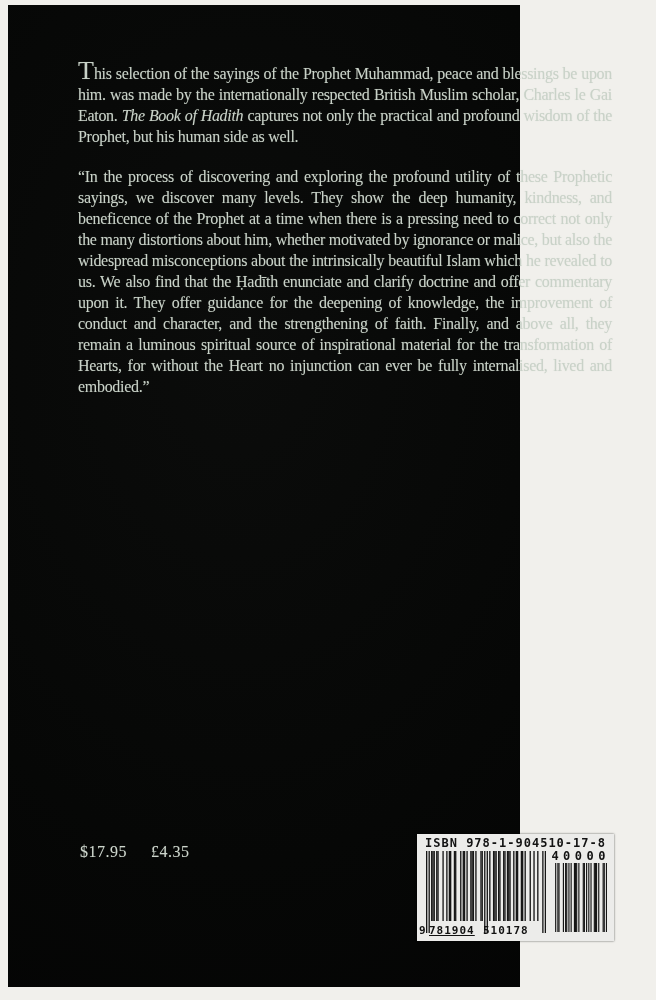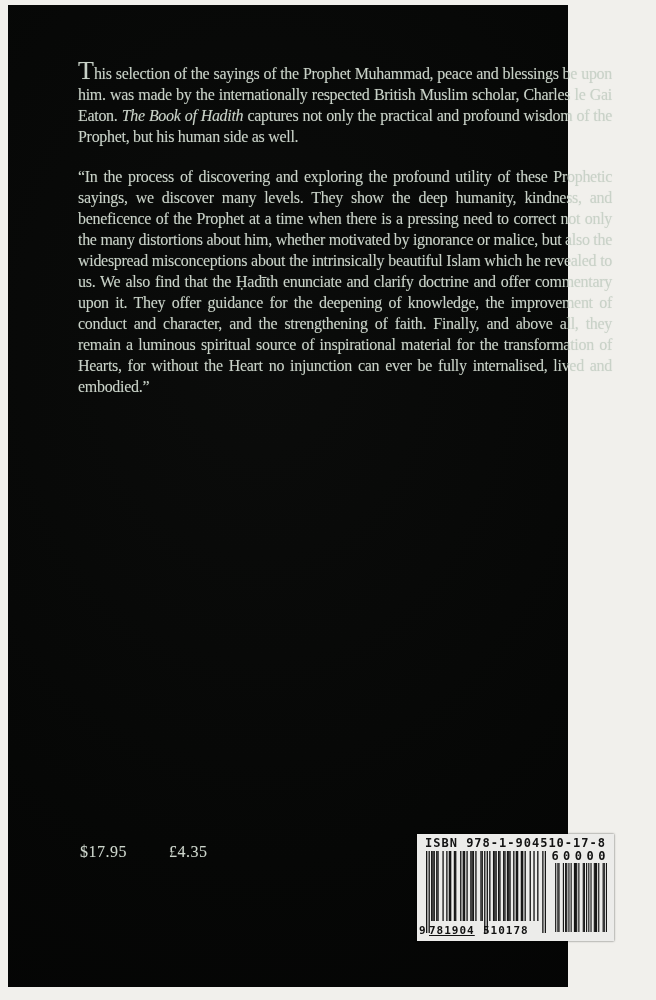--- a/index.html
+++ b/index.html
@@ -2,21 +2,21 @@
 <html><head>
 <meta charset="utf-8">
 <style>
   html,body{margin:0;padding:0;}
   body{
     width:656px;height:1000px;position:relative;overflow:hidden;
     background:#f1f0ec;
     font-family:"Liberation Serif", serif;
   }
   .cover{
-    position:absolute;left:8px;top:5px;width:560px;height:982px;
+    position:absolute;left:8px;top:5px;width:512px;height:982px;
     background:radial-gradient(130% 95% at 45% 35%, #0b0c0b 0%, #060706 55%, #030303 100%);
   }
   .text-block{
     position:absolute;left:70px;top:58px;width:534px;
     color:#c9d2c8;
     font-size:16px;line-height:21px;
     letter-spacing:-0.3px;
     text-align:justify;
     text-shadow:0 0 1px rgba(190,200,190,0.35);
   }
@@ -24,21 +24,21 @@
   p.synopsis{margin-bottom:19px;}
   .dropcap{
     font-size:26px;line-height:10px;letter-spacing:0;
     vertical-align:baseline;
   }
   p.attribution{margin-bottom:15px;text-align:left;}
   p.quote{}
   .prices{
     position:absolute;left:72px;top:838px;
     color:#cdd5cc;font-size:16px;letter-spacing:0.5px;
-    display:flex;gap:42px;
+    display:flex;gap:24px;
     text-shadow:0 0 1px rgba(190,200,190,0.35);
   }
   .barcode-box{
     position:absolute;left:409px;top:829px;width:197px;height:107px;
     background:#ececea;
     box-shadow:0 0 2px rgba(0,0,0,0.6);
   }
   .barcode-box *{color:#121212;}
   .isbn-line{
     position:absolute;top:2px;left:0;right:0;text-align:center;
@@ -78,21 +78,21 @@
       <p class="quote">“In the process of discovering and exploring the profound utility of these Prophetic sayings, we discover many levels. They show the deep humanity, kindness, and beneficence of the Prophet at a time when there is a pressing need to correct not only the many distortions about him, whether motivated by ignorance or malice, but also the widespread misconceptions about the intrinsically beautiful Islam which he revealed to us. We also find that the Ḥadīth enunciate and clarify doctrine and offer commentary upon it. They offer guidance for the deepening of knowledge, the improvement of conduct and character, and the strengthening of faith. Finally, and above all, they remain a luminous spiritual source of inspirational material for the transformation of Hearts, for without the Heart no injunction can ever be fully internalised, lived and embodied.”</p>
     </div>
 
     <div class="prices">
       <span>$17.95</span>
       <span>£4.35</span>
     </div>
 
     <div class="barcode-box">
       <div class="isbn-line">ISBN 978-1-904510-17-8</div>
-      <div class="supp-label">60000</div>
+      <div class="supp-label">40000</div>
       <div class="main-bars">
           <svg viewBox="0 0 95 82" width="100%" height="100%" preserveAspectRatio="none" fill="#161616">
             <rect x="0" y="0" width="1.05" height="82"></rect>
             <rect x="2" y="0" width="1.05" height="82"></rect>
             <rect x="4" y="0" width="1.05" height="70"></rect>
             <rect x="5" y="0" width="1.05" height="70"></rect>
             <rect x="6" y="0" width="1.05" height="70"></rect>
             <rect x="8" y="0" width="1.05" height="70"></rect>
             <rect x="9" y="0" width="1.05" height="70"></rect>
             <rect x="13" y="0" width="1.05" height="70"></rect>

